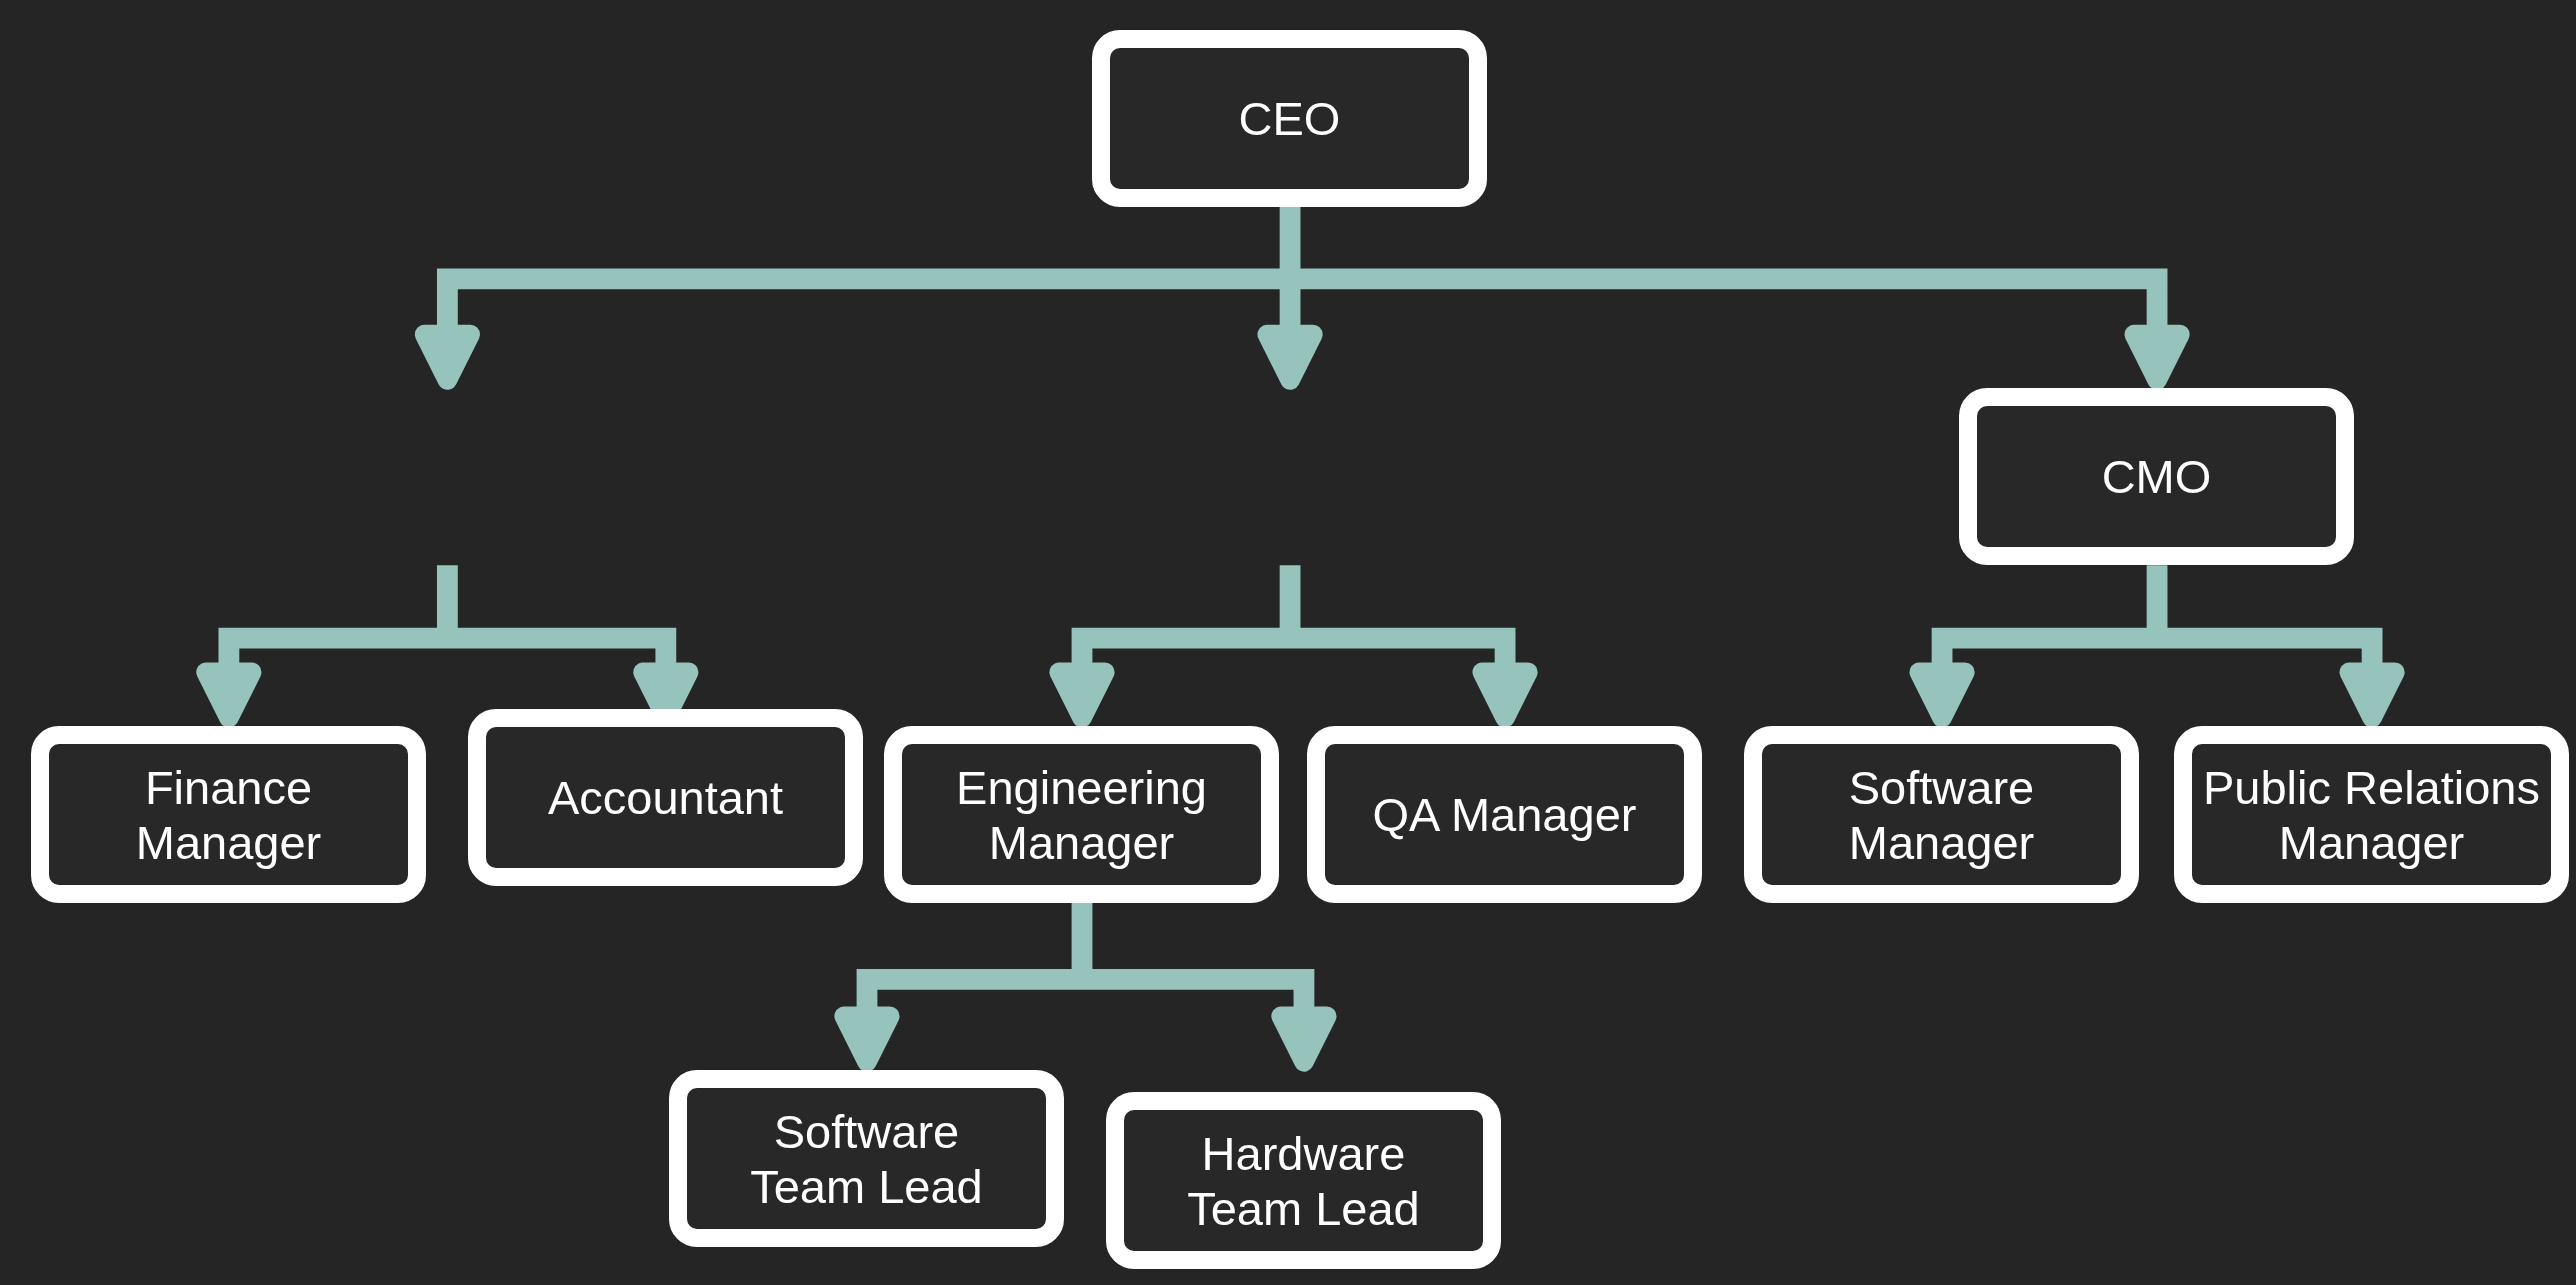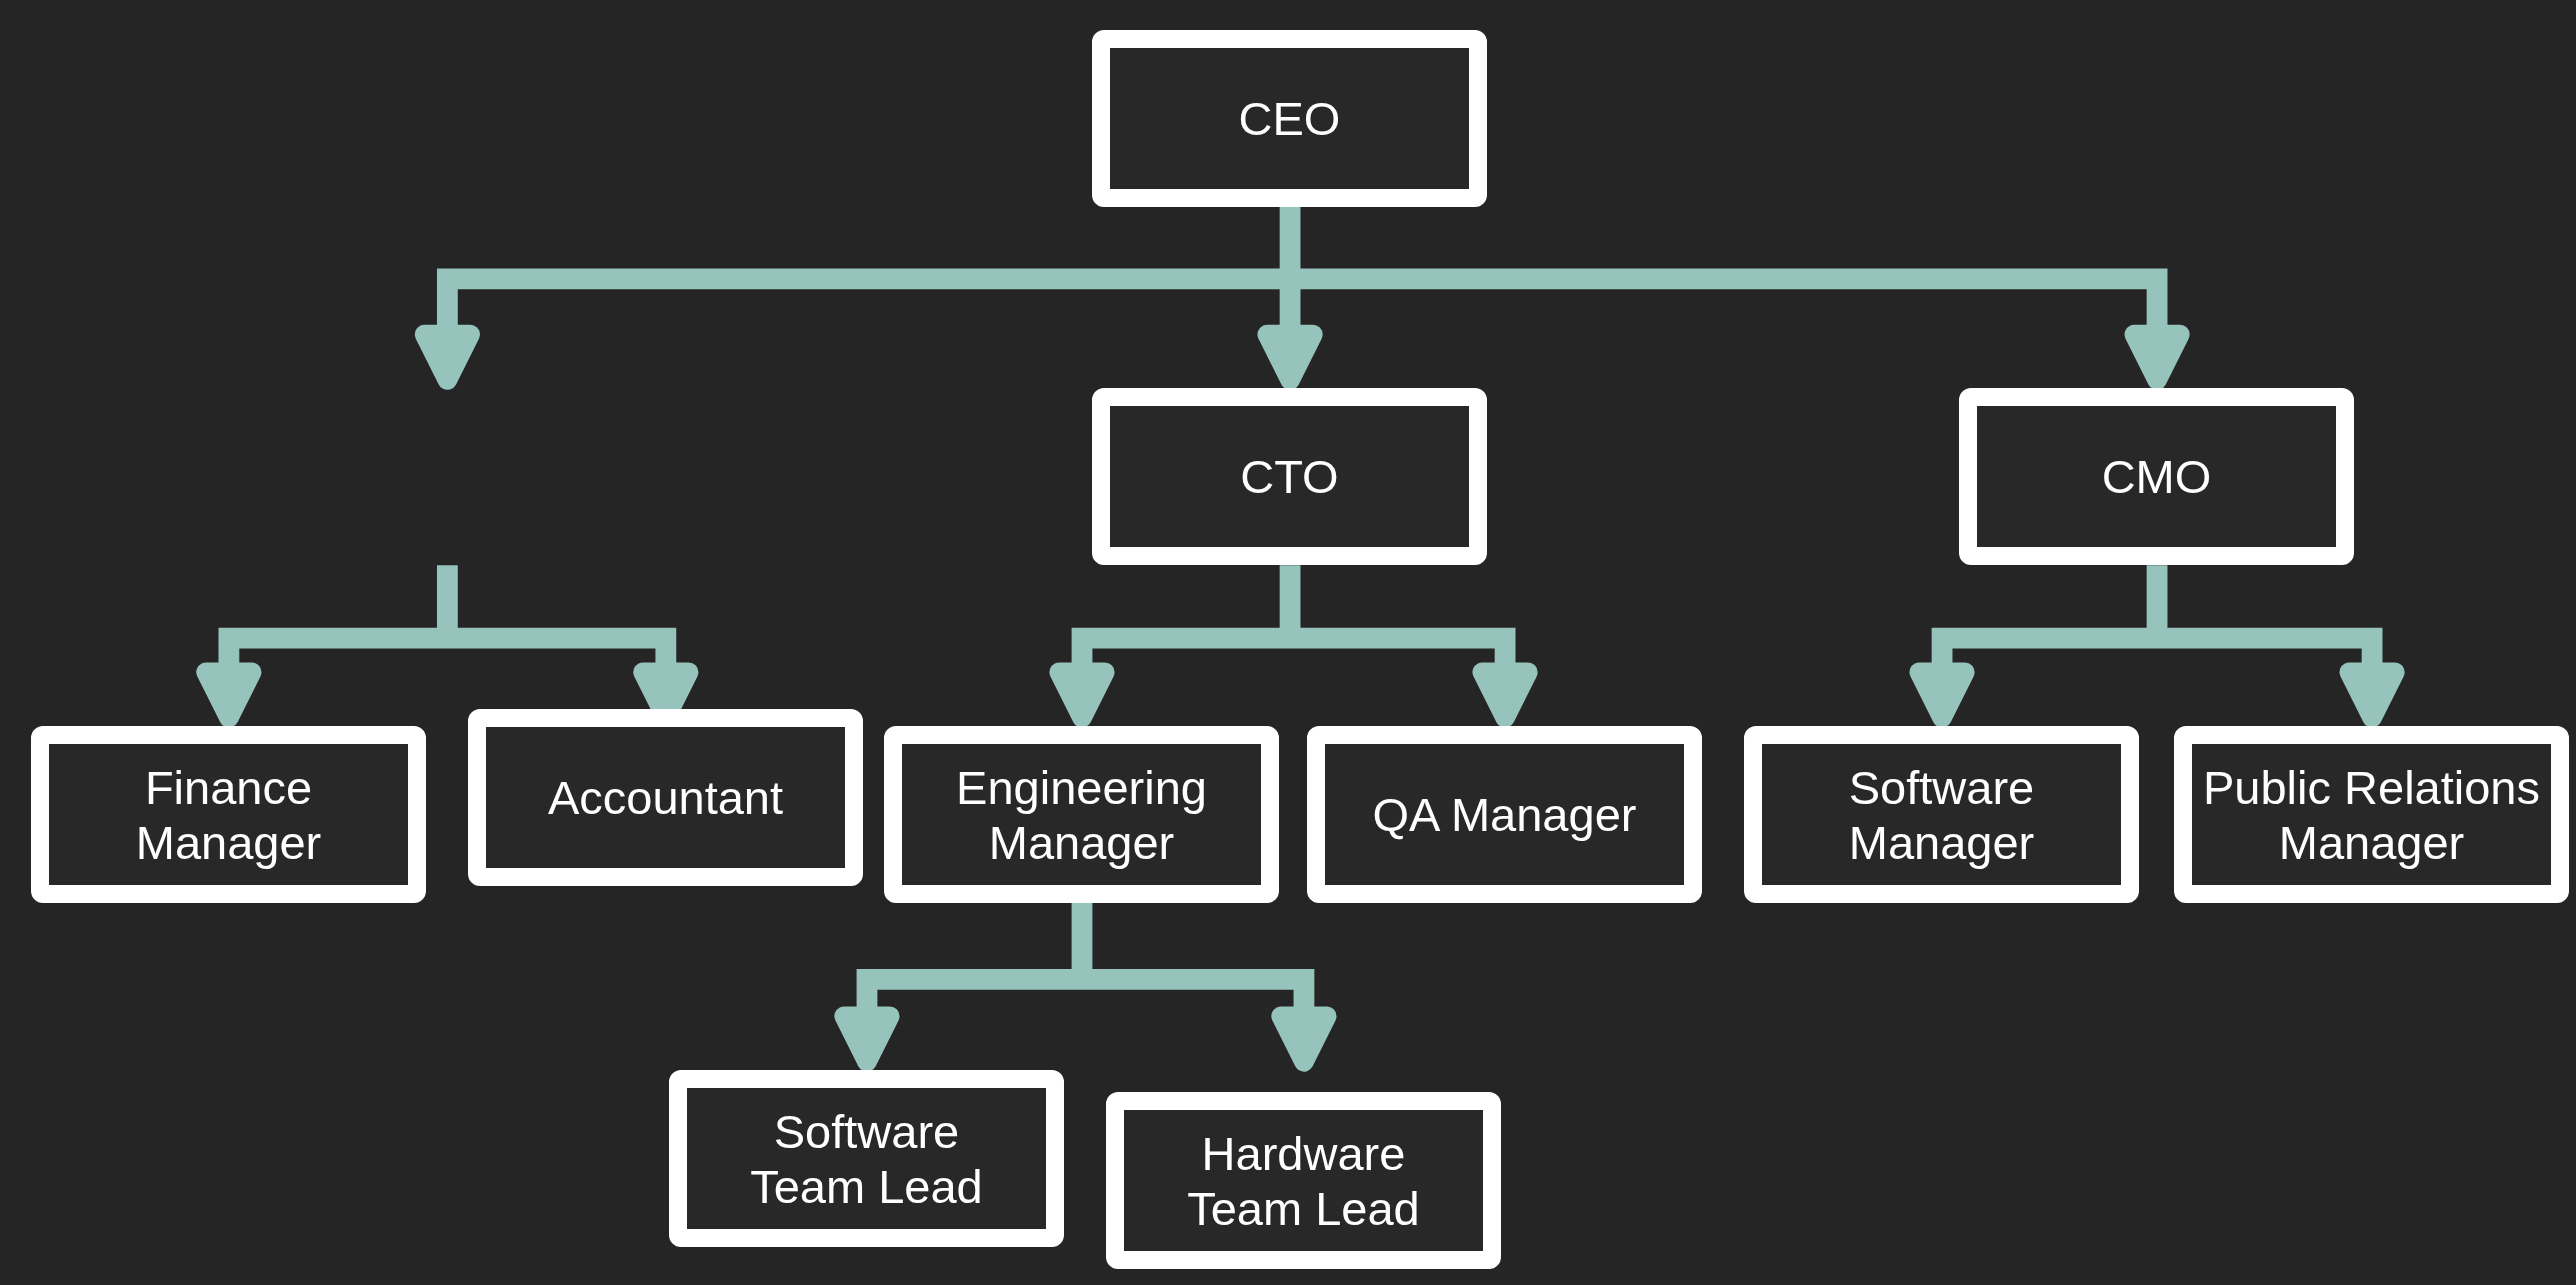--- a/index.html
+++ b/index.html
@@ -35,21 +35,21 @@
     stroke-linejoin: round;
     stroke-linecap: round;
   }
   .node {
     position: absolute;
     width: 395px;
     height: 177px;
     box-sizing: border-box;
     background: var(--box-fill, #282828);
     border: 18px solid var(--box-border, #ffffff);
-    border-radius: 12px;
+    border-radius: 28px;
     display: flex;
     align-items: center;
     justify-content: center;
   }
   .node .label {
     color: var(--text-color, #ffffff);
     font-size: 47px;
     line-height: 55px;
     text-align: center;
     white-space: pre-line;
@@ -92,23 +92,20 @@
       <path class="link" d="M1560,1302 V1412 M1235,1412 H1895 M1250,1412 V1465 M1880,1412 V1465"></path>
       <path class="arrowhead" d="M1217,1465 L1283,1465 L1250,1531 Z"></path>
       <path class="arrowhead" d="M1847,1465 L1913,1465 L1880,1531 Z"></path>
     </g>
   </svg>
 
   <div class="node" style="left:1092px; top:30px;">
     <span class="label">CEO</span>
   </div>
 
-  <div class="node" style="left:1092px; top:388px;">
-    <span class="label">CTO</span>
-  </div>
   <div class="node" style="left:1959px; top:388px;">
     <span class="label">CMO</span>
   </div>
 
   <div class="node" style="left:31px; top:726px;">
     <span class="label">Finance
 Manager</span>
   </div>
   <div class="node" style="left:468px; top:709px;">
     <span class="label">Accountant</span>

